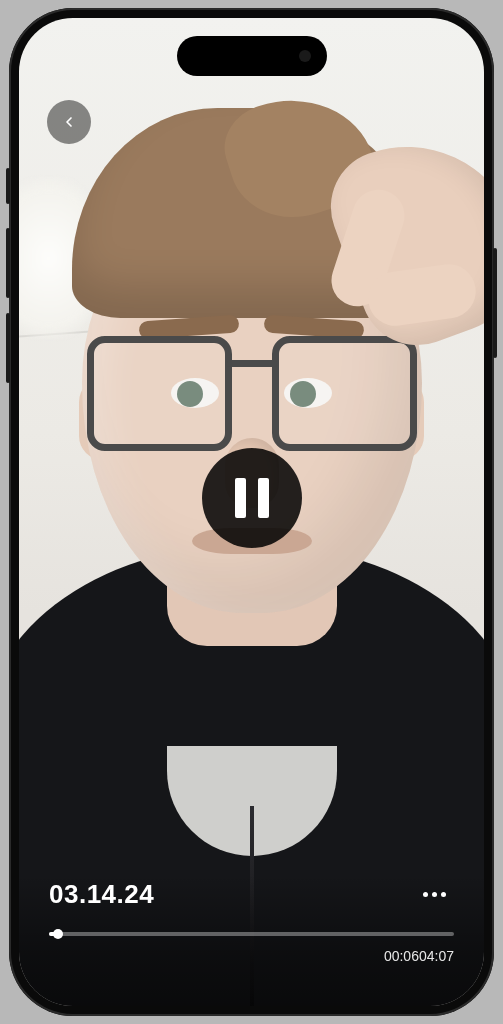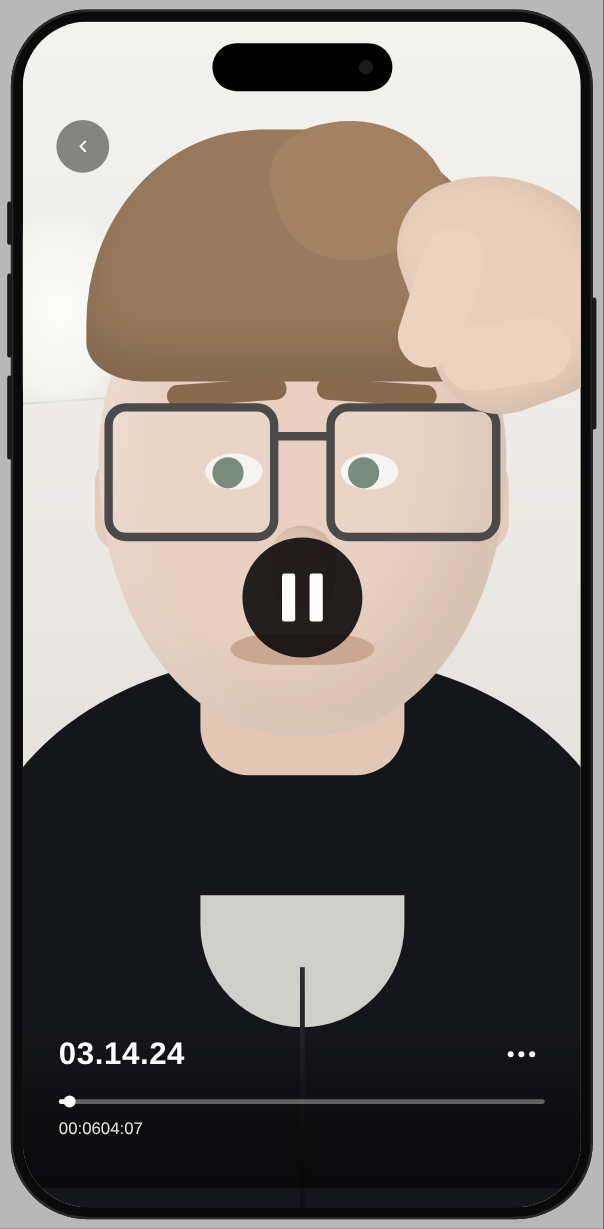--- a/index.html
+++ b/index.html
@@ -205,21 +205,21 @@
     display: flex; align-items: center; justify-content: center;
     z-index: 50;
     cursor: pointer;
   }
   .pause-bars { display: flex; gap: 12px; }
   .pause-bars span {
     width: 11px; height: 40px; background: #fff; border-radius: 2px;
   }
 
   .bottom-overlay {
-    position: absolute; left: 0; right: 0; bottom: 16px;
+    position: absolute; left: 0; right: 0; bottom: 0;
     padding: 0 30px 42px 30px;
     z-index: 40;
     background: linear-gradient(180deg, rgba(0,0,0,0) 0%, rgba(0,0,0,0.4) 60%, rgba(0,0,0,0.55) 100%);
   }
   .title-row {
     display: flex; align-items: center; justify-content: space-between;
     margin-bottom: 18px;
   }
   .title {
     color: #fff; font-weight: 700; font-size: 26px; letter-spacing: 0.5px;
@@ -237,21 +237,21 @@
   }
   .progress-fill {
     position: absolute; left: 0; top: 0; bottom: 0;
     background: #fff; border-radius: 2px;
   }
   .progress-knob {
     position: absolute; top: 50%; transform: translate(-50%, -50%);
     width: 10px; height: 10px; background: #fff; border-radius: 50%;
   }
   .time-row {
-    display: flex; justify-content: flex-start; margin-top: 12px;
+    display: flex; justify-content: flex-end; margin-top: 12px;
   }
   .time {
     color: rgba(255,255,255,0.9); font-size: 14px; font-weight: 500;
   }
 </style>
 </head>
 <body>
 
 <div class="phone-frame">
   <div class="side-button side-left-1"></div>

